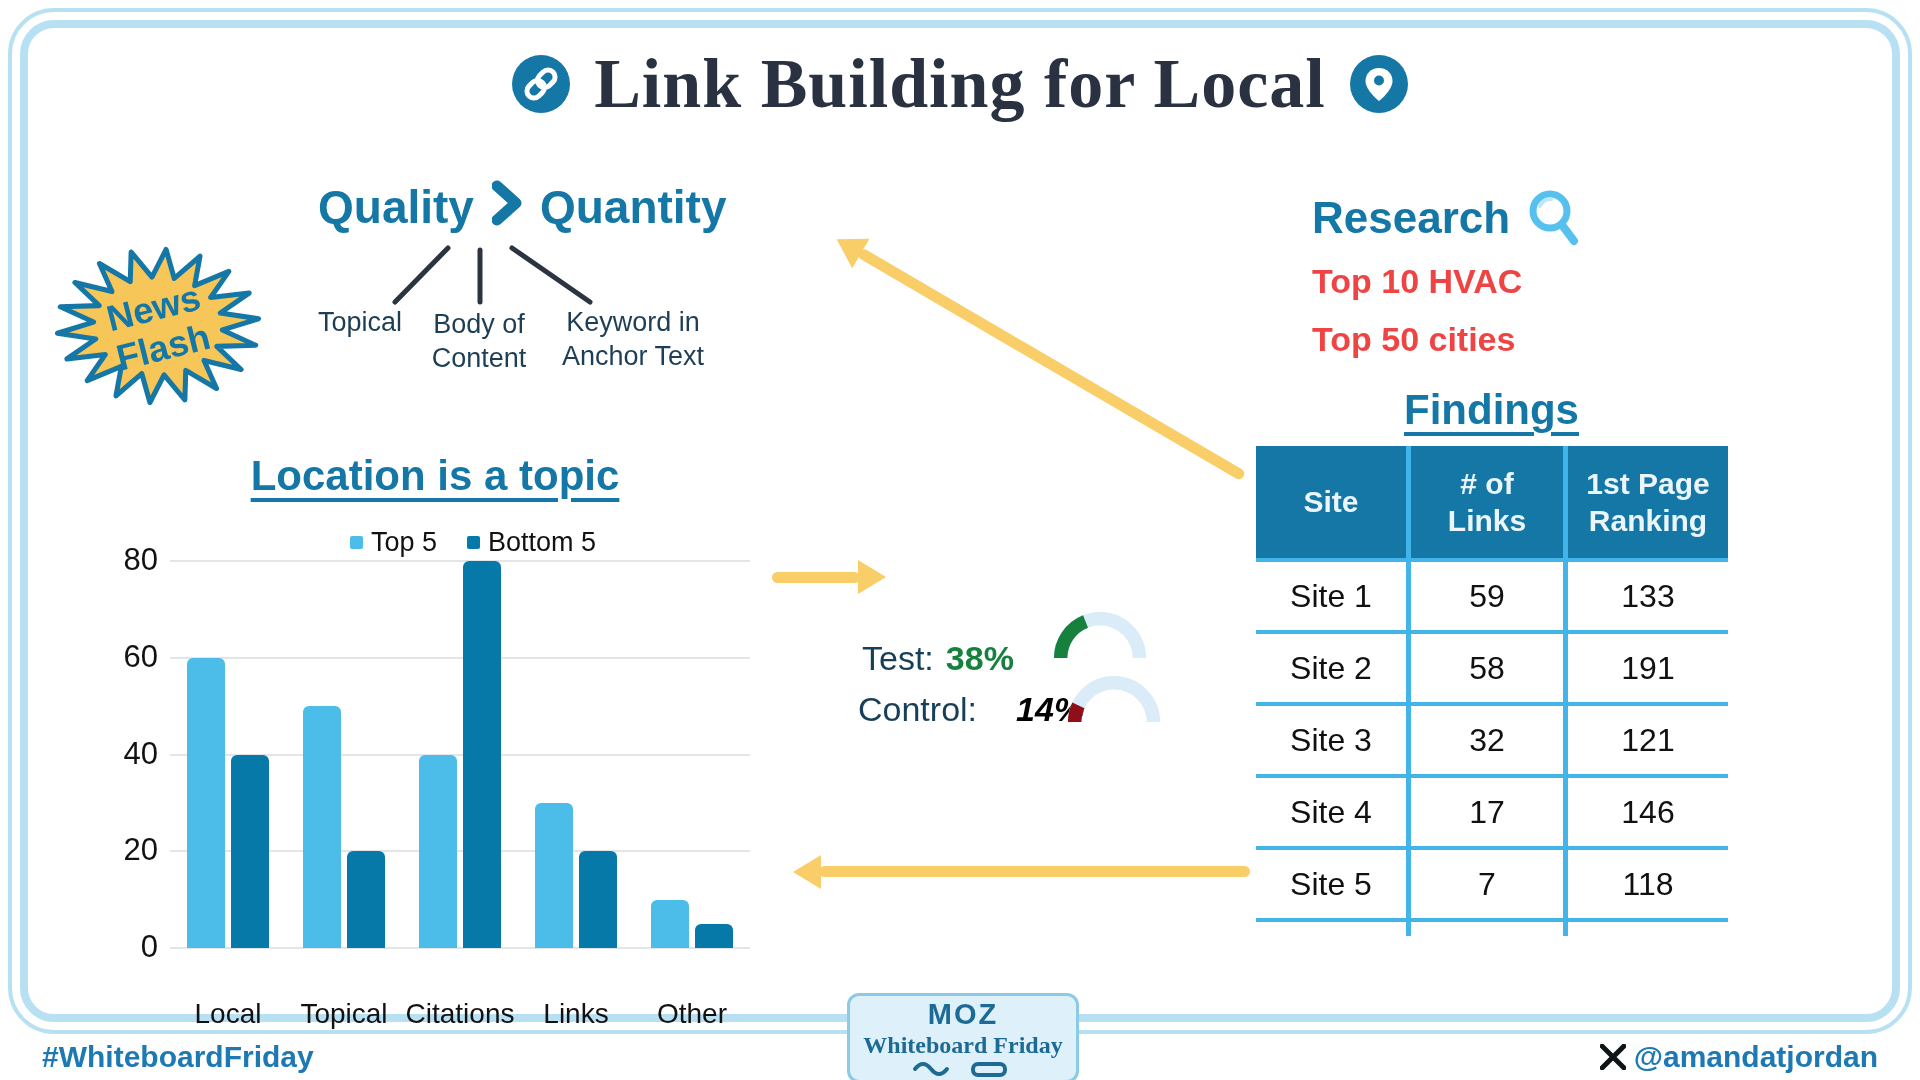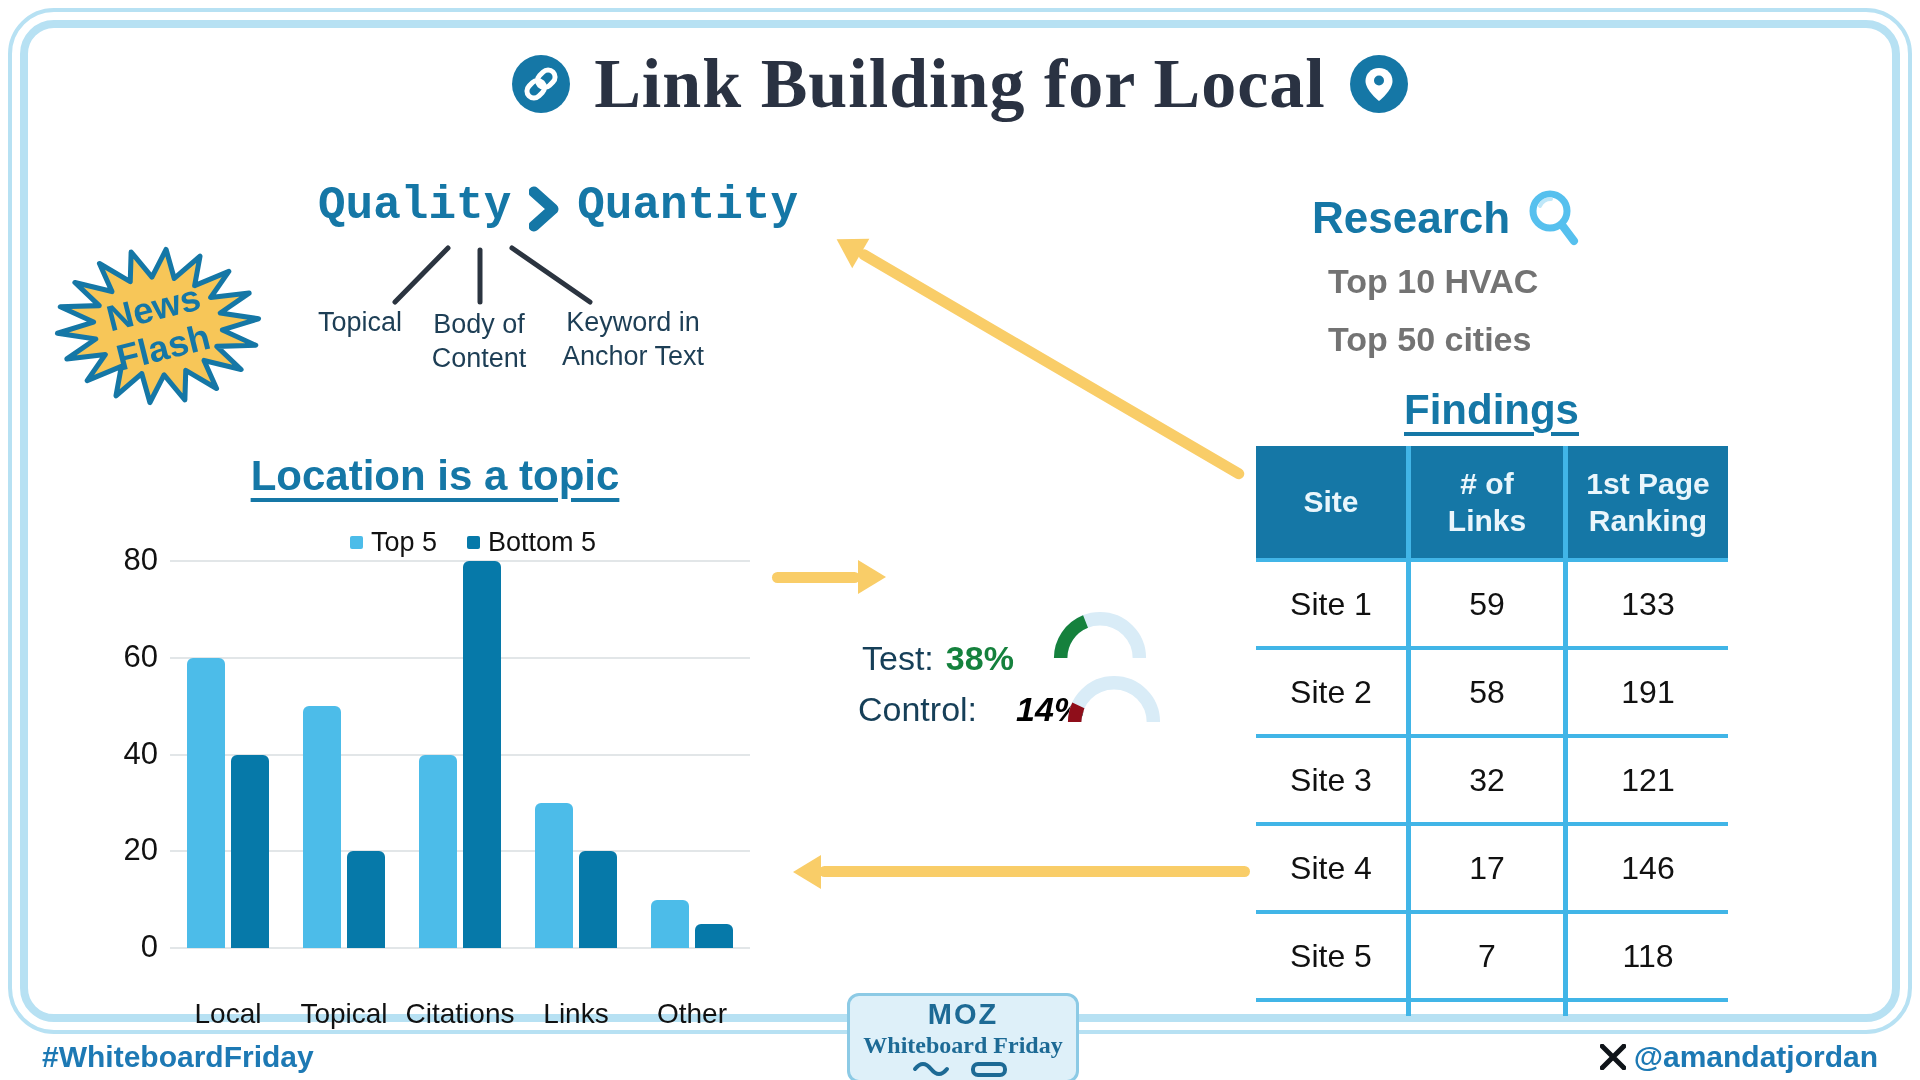--- a/index.html
+++ b/index.html
@@ -6,22 +6,22 @@
   #canvas{position:relative;width:1920px;height:1080px;background:#ffffff;overflow:hidden;
           font-family:"Liberation Sans",sans-serif;color:#153f58;}
   
   .frame-thin{position:absolute;left:8px;right:8px;top:8px;bottom:46px;border:4px solid #b7e1f3;border-radius:46px;}
   .frame-thick{position:absolute;left:20px;right:20px;top:20px;bottom:58px;border:8px solid #b7e1f3;border-radius:34px;}
   
   .title-row{position:absolute;left:0;right:0;top:44px;display:flex;justify-content:center;align-items:center;gap:24px;}
   .title-text{font-family:"Liberation Serif","DejaVu Serif",serif;font-size:70px;font-weight:600;color:#2a3242;letter-spacing:1px;}
   .icon-circle{width:58px;height:58px;border-radius:50%;background:#1577a6;display:flex;align-items:center;justify-content:center;flex:0 0 auto;}
   
-  .quality-row{position:absolute;left:318px;top:180px;display:flex;align-items:flex-end;gap:18px;
-               color:#1577a6;font-weight:800;font-size:46px;font-family:Liberation Mono, monospace;}
+  .quality-row{position:absolute;left:318px;top:180px;display:flex;align-items:flex-start;gap:18px;
+               color:#1577a6;font-weight:800;font-size:46px;}
   .branch-label{position:absolute;text-align:center;font-size:27px;color:#1d3e55;line-height:1.25;}
   
   .star-wrap{position:absolute;left:52px;top:242px;width:212px;height:168px;}
   
   .h-blue{color:#1577a6;font-weight:800;}
   .underlined{text-decoration:underline;text-decoration-thickness:4px;text-underline-offset:8px;}
   
   #chart{position:absolute;left:95px;top:525px;width:700px;height:470px;}
   #chart-legend{position:absolute;left:255px;top:2px;display:flex;gap:30px;align-items:center;font-size:27px;color:#121212;}
   .legend-item{display:flex;align-items:center;gap:8px;}
@@ -37,30 +37,30 @@
   .arrow .head{position:absolute;right:-2px;top:-17px;width:0;height:0;
                border-left:28px solid #f9cd68;border-top:17px solid transparent;border-bottom:17px solid transparent;}
   
   .case-heading{position:absolute;left:878px;top:546px;font-size:42px;}
   .case-row{position:absolute;display:flex;gap:12px;font-size:34px;align-items:baseline;}
   .case-label{color:#163f58;}
   .case-value{font-weight:800;}
   .gauge{position:absolute;width:96px;height:53px;}
   
   .research-row{position:absolute;left:1312px;top:186px;display:flex;align-items:center;gap:12px;}
-  .research-item{position:absolute;left:1312px;font-size:34px;font-weight:700;color:#737373;margin-left:16px;}
+  .research-item{position:absolute;left:1312px;font-size:34px;font-weight:700;color:#ef4444;}
   
   .findings-heading{position:absolute;left:1404px;top:386px;font-size:42px;}
   #findings-table{position:absolute;left:1256px;top:446px;width:472px;}
   .thead{display:grid;grid-template-columns:150px 157px 165px;}
   .th{background:#1577a6;color:#eaf6fc;font-weight:700;font-size:30px;display:flex;align-items:center;justify-content:center;
       text-align:center;height:112px;line-height:1.25;padding:0 6px;box-sizing:border-box;border-left:5px solid #41b5e7;}
   .th:first-child{border-left:none;}
   .tr{display:grid;grid-template-columns:150px 157px 165px;border-top:4px solid #41b5e7;}
-  .td{height:84px;display:flex;align-items:center;justify-content:center;font-size:32px;color:#111;
+  .td{height:68px;display:flex;align-items:center;justify-content:center;font-size:32px;color:#111;
       border-left:5px solid #41b5e7;box-sizing:border-box;}
   .td:first-child{border-left:none;}
   .tr.stub{border-top:4px solid #41b5e7;}
   .tr.stub .td{height:14px;}
   
   .footer-hashtag{position:absolute;left:42px;top:1040px;font-size:30px;color:#1d79b4;font-weight:600;}
   .footer-handle{position:absolute;right:42px;top:1040px;display:flex;align-items:center;gap:8px;
                  font-size:30px;color:#1d79b4;font-weight:600;}
   .badge{position:absolute;left:847px;top:993px;width:226px;height:84px;background:#def0f9;border:3px solid #8ccae5;
          border-radius:12px;display:flex;flex-direction:column;align-items:center;justify-content:center;gap:1px;}

